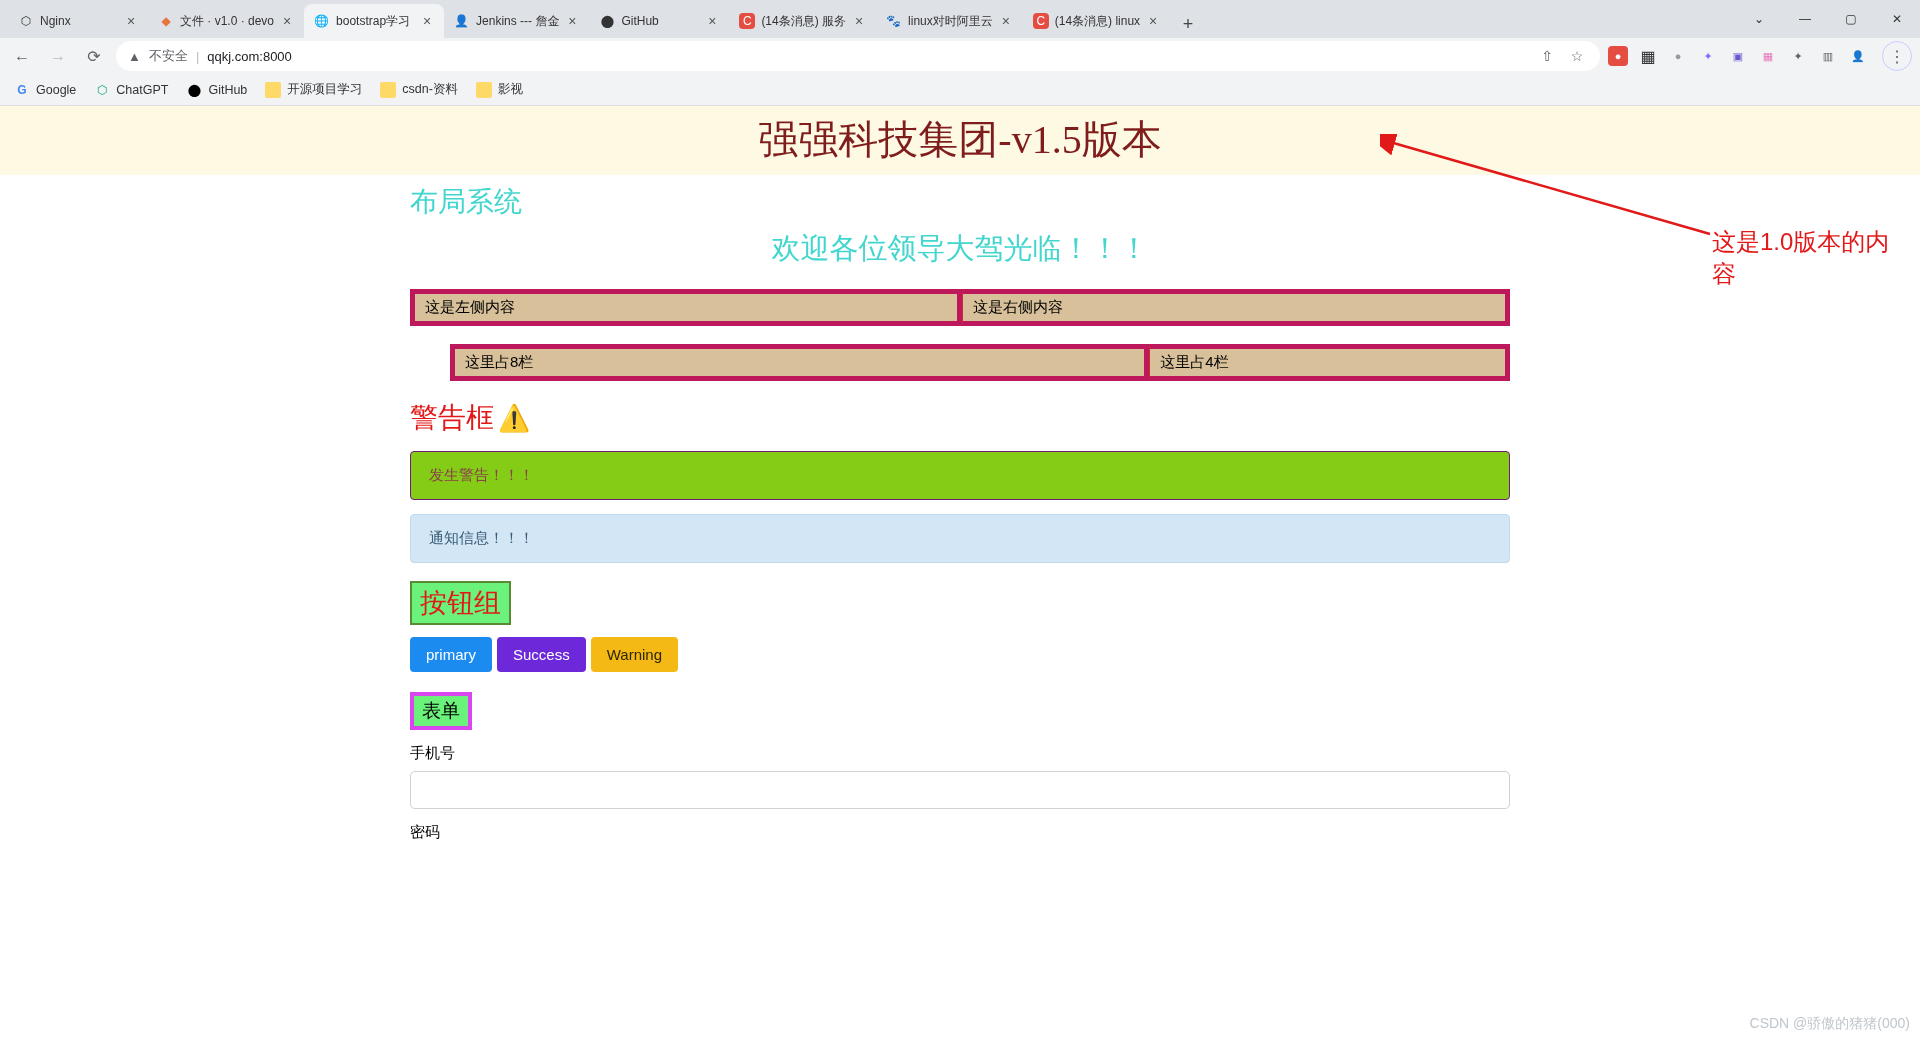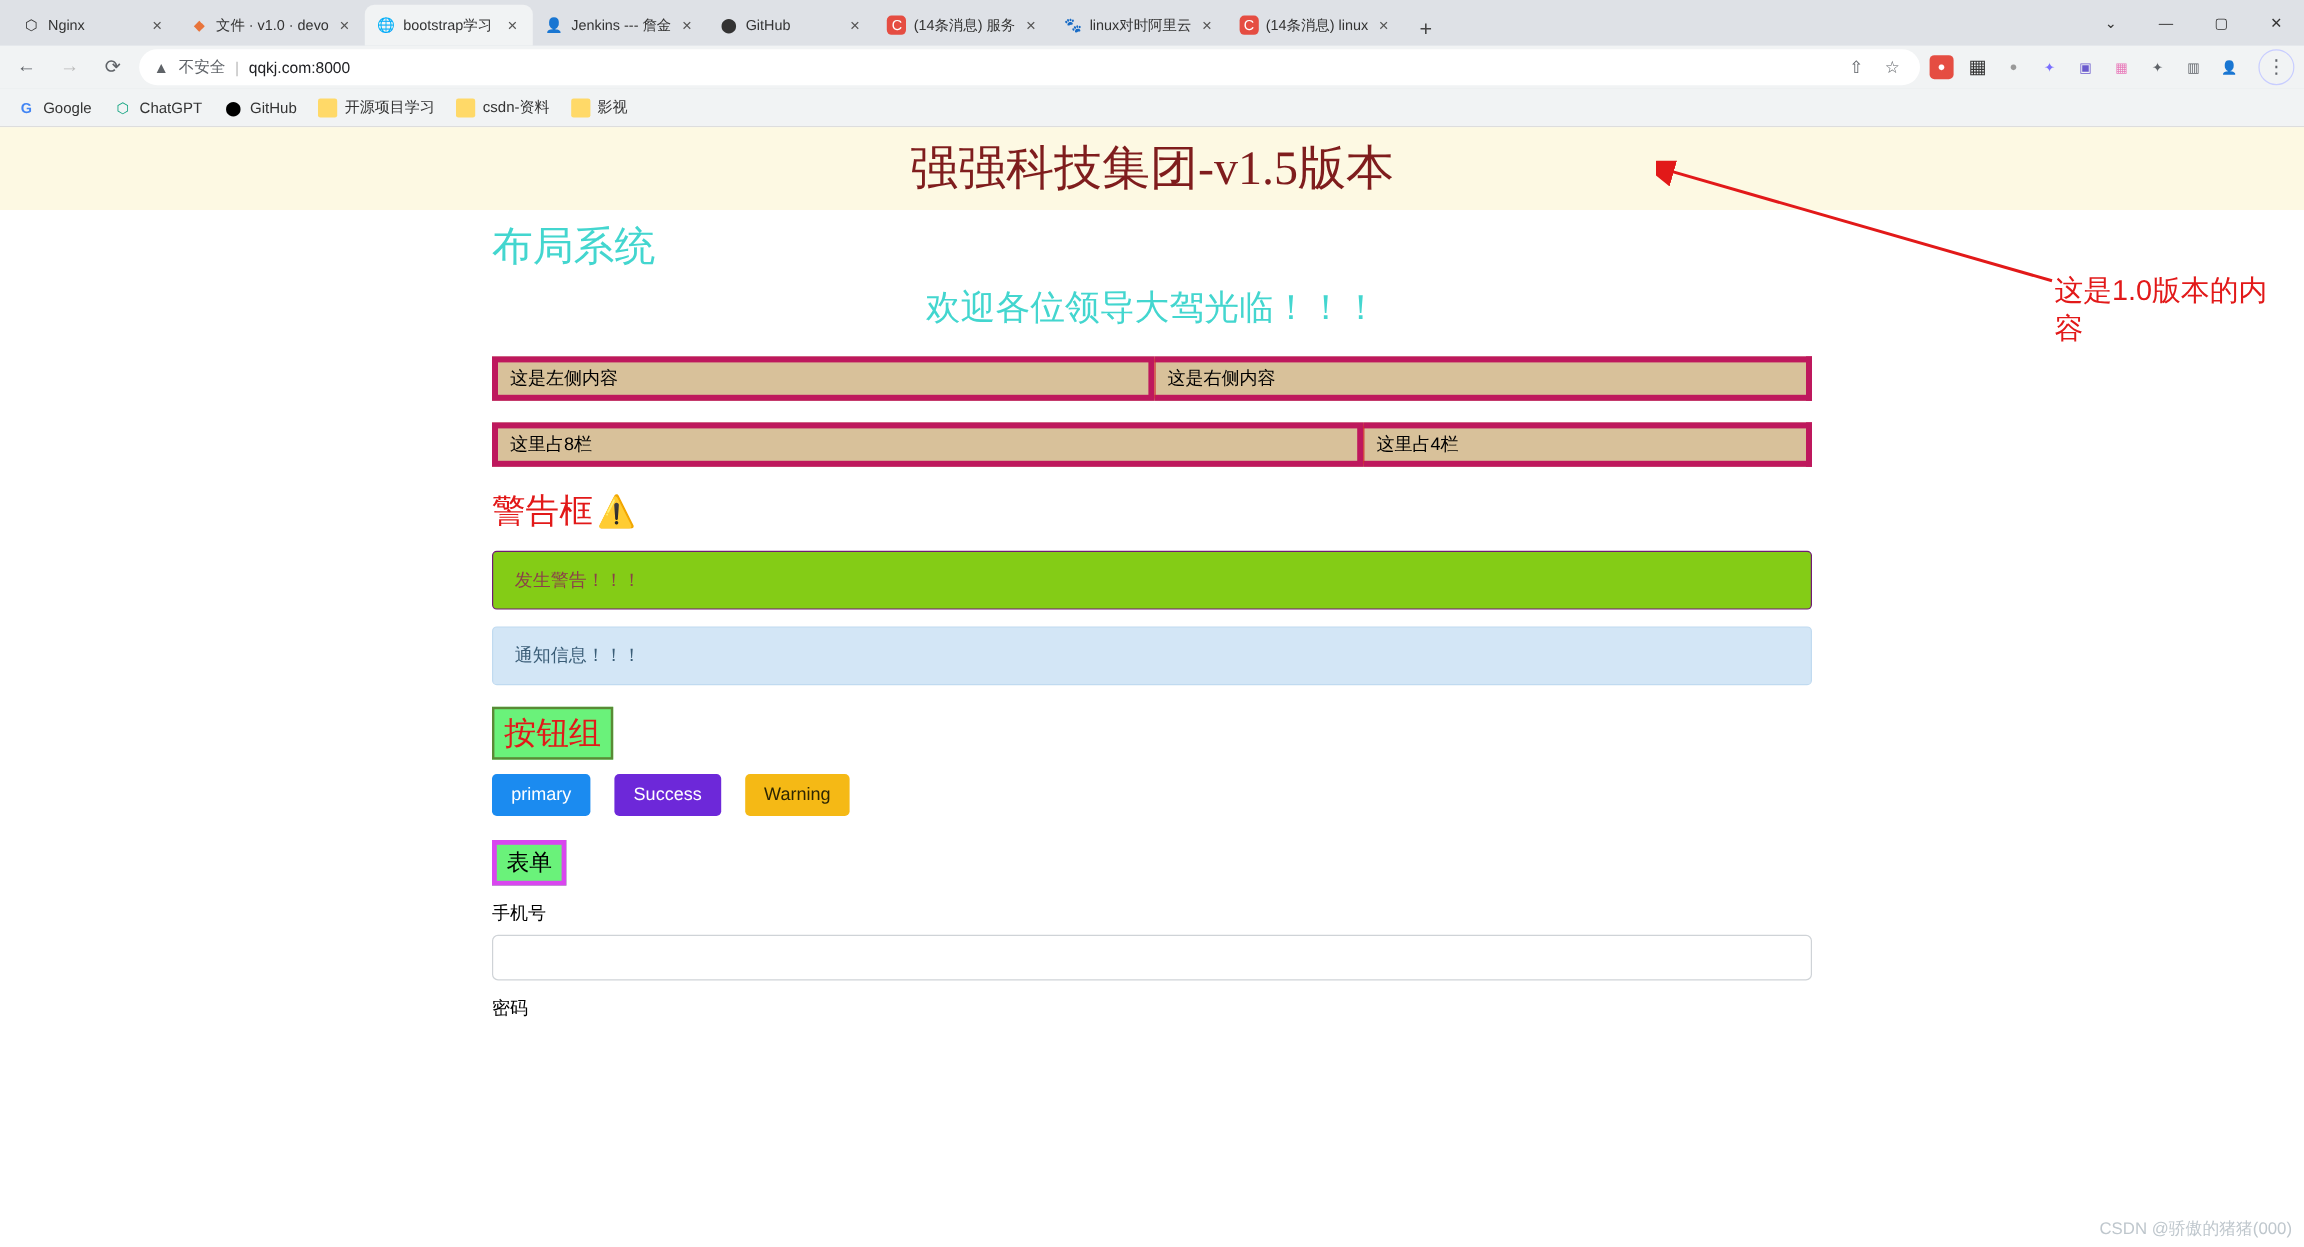--- a/index.html
+++ b/index.html
@@ -30,37 +30,37 @@
     .bookmark-bar { display: flex; align-items: center; gap: 18px; height: 32px; background: #f1f3f4; padding: 0 14px; border-bottom: 1px solid #ddd; }
     .bookmark { display: flex; align-items: center; gap: 6px; color: #333; font-size: 12.5px; cursor: pointer; }
     .bm-icon { width: 16px; height: 16px; display: flex; align-items: center; justify-content: center; font-size: 12px; }
     .bm-folder { width: 16px; height: 16px; background: #ffd968; border-radius: 2px; }
 
     
     .page { position: relative; }
     .banner { background: #fdf9e3; text-align: center; }
     .banner h1 { font-size: 40px; color: #7f1d1d; font-weight: 400; padding: 6px 0 8px; font-family: "SimSun", serif; }
     .container { width: 1100px; margin: 0 auto; }
-    .layout-title { color: #43d6cf; font-size: 34px; font-weight: 400; margin: 8px 0; }
+    .layout-title { color: #43d6cf; font-size: 28px; font-weight: 400; margin: 8px 0; }
     .welcome { color: #43d6cf; font-size: 29px; text-align: center; margin: 6px 0 20px; }
 
     .row { display: flex; gap: 0; margin-bottom: 18px; }
     .col { border: 5px solid #be185d; background: #d8c19a; padding: 4px 10px; font-size: 15px; }
     .row1 .col { flex: 1; }
-    .row2 .c8 { flex: 8; } .row2 .c4 { flex: 4; }
+    .row2 .c8 { flex: 8; margin-left: 40px; } .row2 .c4 { flex: 4; }
     .row .col + .col { border-left: 1px solid #d02b2b; }
 
     .warn-heading { display: flex; align-items: center; gap: 4px; margin-top: 4px; }
     .warn-heading span { color: #e21919; font-size: 28px; }
     .alert { padding: 14px 18px; margin-top: 14px; border-radius: 4px; font-size: 15px; }
     .alert-pink { background: #84cc16; color: #8a4149; border: 1px solid #701a75; }
     .alert-blue { background: #d3e6f6; color: #3a5d77; border: 1px solid #c0daf0; }
 
     .green-box { display: inline-block; background: #6af27a; border: 2px solid #5a8a36; padding: 2px 8px; font-size: 27px; color: #e21919; font-family: Liberation Mono, monospace; margin-top: 18px; }
-    .btn-row { display: flex; gap: 20px; margin-top: 12px; }
+    .btn-row { display: flex; gap: 5px; margin-top: 12px; }
     .btn { padding: 9px 16px; border-radius: 4px; color: #fff; font-size: 15px; cursor: pointer; border: none; }
     .btn-primary { background: #1b8bf0; }
     .btn-success { background: #6d28d9; }
     .btn-warning { background: #f5b915; color: #2d2603; }
 
     .form-title { display: inline-block; background: #6af27a; border: 4px solid #d946ef; padding: 2px 8px; font-size: 19px; font-family: "SimSun", serif; margin-top: 20px; }
     .form-label { display: block; margin-top: 14px; font-size: 15px; }
     .form-input { width: 100%; height: 38px; border: 1px solid #cfd3d7; border-radius: 5px; margin-top: 8px; padding: 0 10px; }
 
     .annotation { position: absolute; right: 18px; top: 120px; color: #e21919; font-size: 24px; width: 190px; }

